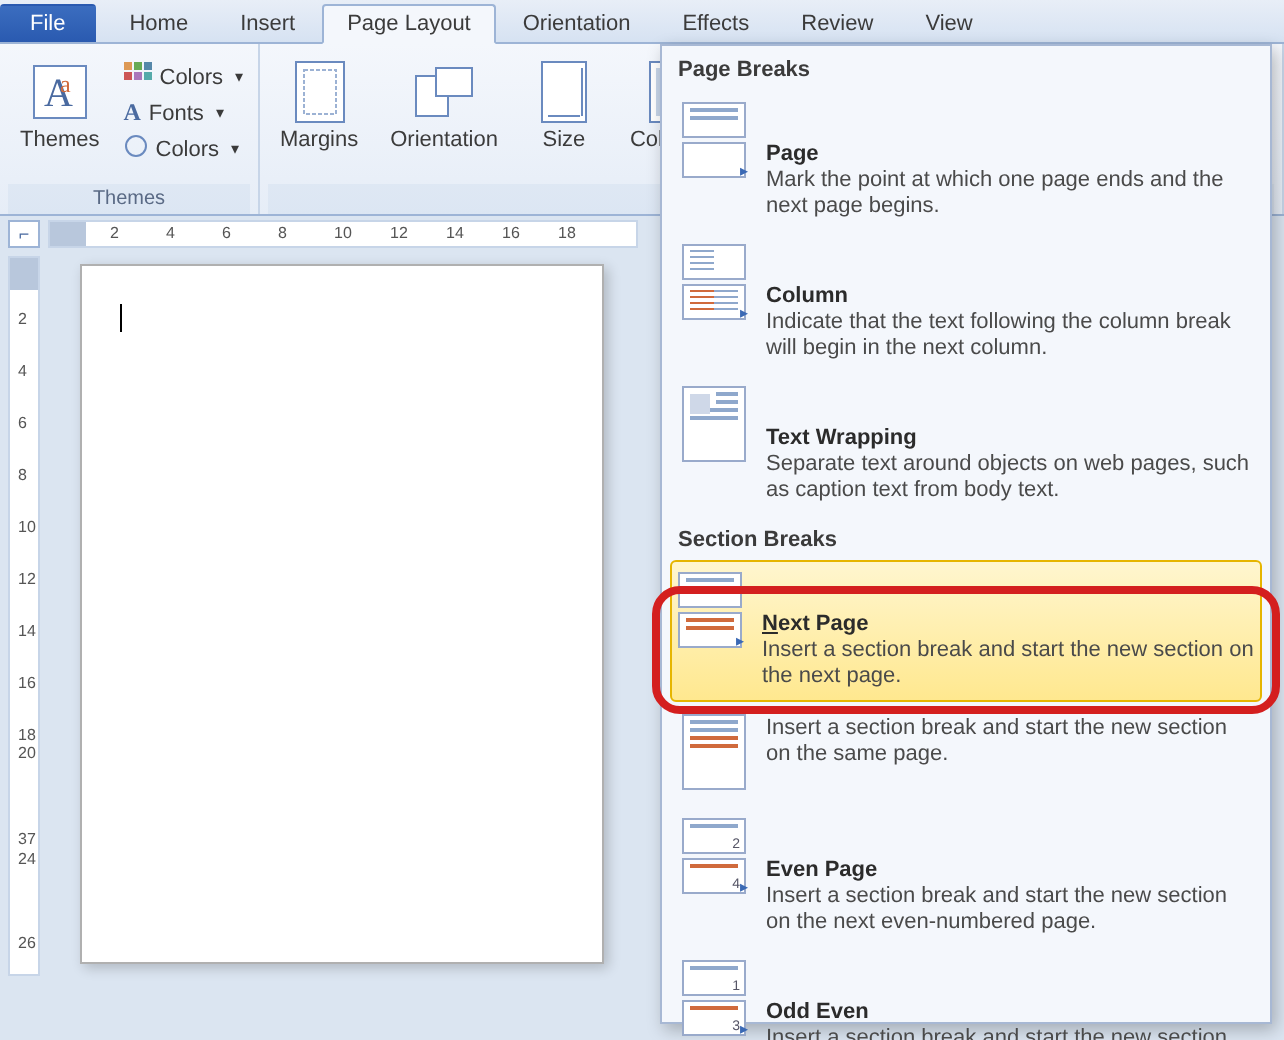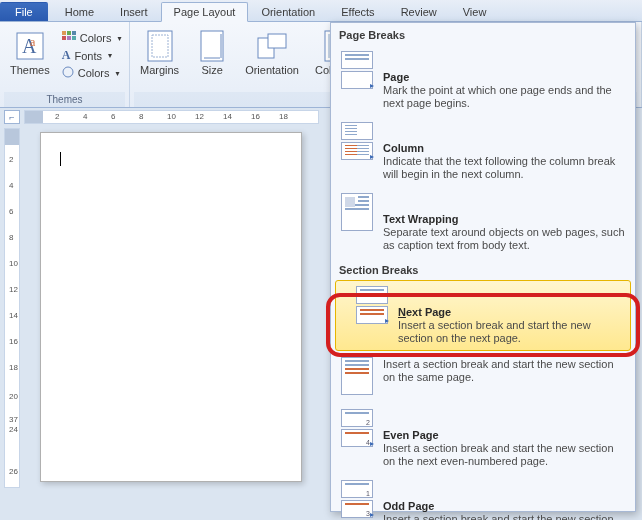--- a/index.html
+++ b/index.html
@@ -162,21 +162,21 @@
     display:flex;
     gap:10px;
     padding:6px 10px;
     align-items:flex-start;
   }
   .dd-item.hover {
     background: linear-gradient(#fff6cf,#ffe88f);
     border: 1px solid #e6b500;
     border-radius:3px;
     margin: 0 4px;
-    padding:5px 20px;
+    padding:5px 3px;
   }
   .dd-icon { width:32px; height:40px; flex:none; display:flex; flex-direction:column; gap:2px;}
   .dd-page {
     width:32px; height:18px; background:#fff; border:1px solid #99aacb;
     position:relative;
   }
   .dd-page.arrow::after {
     content:"▸"; position:absolute; right:-2px; bottom:-2px; font-size:8px; color:#3a69b5;
   }
   .dd-page .bar { height:2px; background:#8fa8cc; margin:2px 3px;}
@@ -259,36 +259,36 @@
         <div class="ic">
             <svg width="26" height="32">
               <rect x="1" y="1" width="24" height="30" fill="#fff" stroke="#6a8abf"></rect>
               <rect x="5" y="5" width="16" height="22" fill="none" stroke="#9cb2d4" stroke-dasharray="2 1"></rect>
             </svg>
           </div>
         <div class="lbl">Margins</div>
       </div>
       <div class="big-btn">
         <div class="ic">
+            <svg width="32" height="28">
+              <rect x="2" y="6" width="16" height="20" fill="#fff" stroke="#6a8abf"></rect>
+              <rect x="12" y="2" width="18" height="14" fill="#fff" stroke="#6a8abf"></rect>
+            </svg>
+          </div>
+        <div class="lbl">Orientation</div>
+      </div>
+      <div class="big-btn">
+        <div class="ic">
             <svg width="24" height="32">
               <rect x="1" y="1" width="22" height="30" fill="#fff" stroke="#6a8abf"></rect>
               <line x1="4" y1="28" x2="20" y2="28" stroke="#6a8abf"></line>
               <line x1="21" y1="4" x2="21" y2="28" stroke="#6a8abf"></line>
             </svg>
           </div>
         <div class="lbl">Size</div>
-      </div>
-      <div class="big-btn">
-        <div class="ic">
-            <svg width="32" height="28">
-              <rect x="2" y="6" width="16" height="20" fill="#fff" stroke="#6a8abf"></rect>
-              <rect x="12" y="2" width="18" height="14" fill="#fff" stroke="#6a8abf"></rect>
-            </svg>
-          </div>
-        <div class="lbl">Orientation</div>
       </div>
       <div class="big-btn">
         <div class="ic">
             <svg width="26" height="32">
               <rect x="1" y="1" width="24" height="30" fill="#fff" stroke="#6a8abf"></rect>
               <rect x="4" y="4" width="8" height="24" fill="#c7d5e8"></rect>
               <rect x="14" y="4" width="8" height="24" fill="#c7d5e8"></rect>
             </svg>
           </div>
         <div class="lbl">Columns</div>
@@ -334,21 +334,21 @@
     <div class="dark"></div>
     <span class="tick" style="top:26px">2</span>
     <span class="tick" style="top:52px">4</span>
     <span class="tick" style="top:78px">6</span>
     <span class="tick" style="top:104px">8</span>
     <span class="tick" style="top:130px">10</span>
     <span class="tick" style="top:156px">12</span>
     <span class="tick" style="top:182px">14</span>
     <span class="tick" style="top:208px">16</span>
     <span class="tick" style="top:234px">18</span>
-    <span class="tick" style="top:263px">20</span>
+    <span class="tick" style="top:243px">20</span>
     <span class="tick" style="top:286px">37</span>
     <span class="tick" style="top:296px">24</span>
     <span class="tick" style="top:338px">26</span>
   </div>
   <div class="page"></div>
   <div class="cursor"></div>
 </div>
 
 <div class="dropdown">
   <div class="dd-header">Page Breaks</div>
@@ -454,19 +454,19 @@
       <div class="dd-page">
           <div class="bar"></div>
           <span style="position:absolute;right:2px;bottom:0;font-size:7px;color:#556">1</span>
         </div>
       <div class="dd-page arrow">
           <div class="bar r"></div>
           <span style="position:absolute;right:2px;bottom:0;font-size:7px;color:#556">3</span>
         </div>
     </div>
     <div class="dd-text">
-      <div class="dd-title">Odd Page</div>
+      <div class="dd-title">Odd Even</div>
       <div class="dd-desc">Insert a section break and start the new section on the next odd-numbered page.</div>
     </div>
   </div>
 </div>
 
 <div class="highlight-ring"></div>
 
 </body></html>

